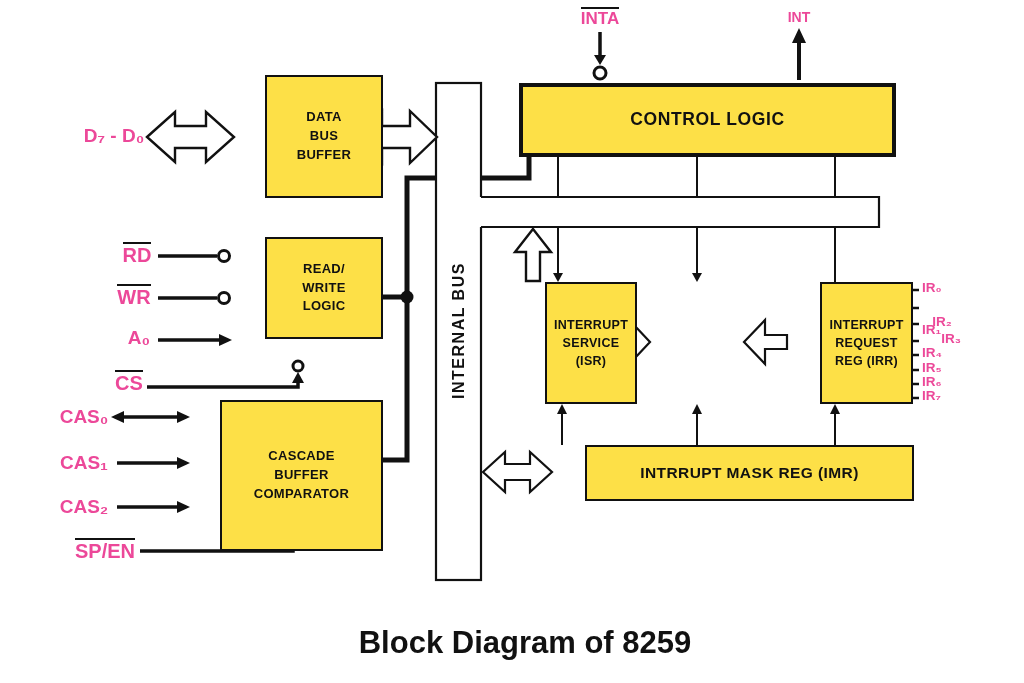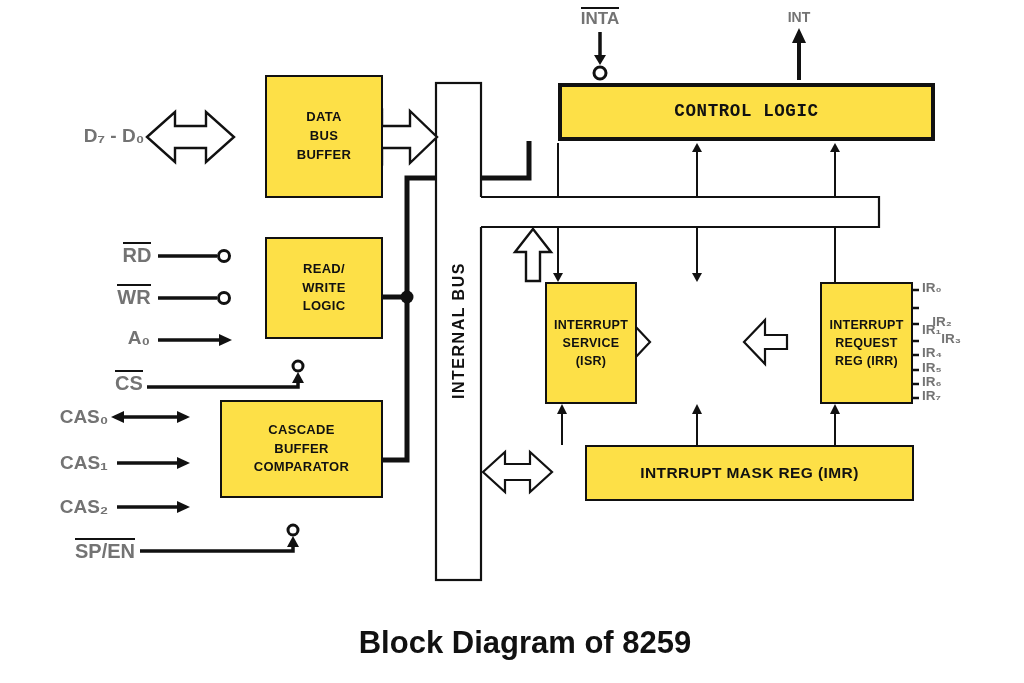--- a/index.html
+++ b/index.html
@@ -9,21 +9,21 @@
   }
   #wires{position:absolute;left:0;top:0;z-index:1;}
   .box{
     position:absolute;z-index:2;box-sizing:border-box;
     border:2.2px solid #111;background:#fde047;
     display:flex;align-items:center;justify-content:center;
     text-align:center;font-weight:bold;white-space:pre-line;
     color:#111;line-height:1.45;letter-spacing:0.3px;margin-left:32px;
   }
   .lbl{
-    position:absolute;z-index:3;font-weight:bold;color:#737373;
+    position:absolute;z-index:3;font-weight:bold;color:#ec4899;
     text-align:center;line-height:1.1;
   }
   .ovl{display:inline-block;border-top:2.6px solid #111;padding-top:1px;line-height:1.05;}
   #internal-bus-label{
     position:absolute;z-index:2;left:359px;top:322px;width:198px;height:17px;
     line-height:17px;text-align:center;font-weight:bold;font-size:16px;
     letter-spacing:1.5px;color:#111;transform:rotate(-90deg);transform-origin:50% 50%;
   }
   #title{
     position:absolute;z-index:3;left:260px;top:625px;width:530px;
@@ -157,25 +157,25 @@
   </svg>
 
   <div class="box" style="left:233px;top:75px;width:118px;height:123px;font-size:13px;">DATA
 BUS
 BUFFER</div>
 
   <div class="box" style="left:233px;top:237px;width:118px;height:102px;font-size:13px;">READ/
 WRITE
 LOGIC</div>
 
-  <div class="box" style="left:188px;top:400px;width:163px;height:98px;font-size:13px;">CASCADE
+  <div class="box" style="left:188px;top:400px;width:163px;height:151px;font-size:13px;">CASCADE
 BUFFER
 COMPARATOR</div>
 
-  <div class="box" style="left:526px;top:83px;width:377px;height:58px;border-width:4px;font-size:17.5px;letter-spacing:0.6px;font-family:Liberation Mono, monospace;">CONTROL LOGIC</div>
+  <div class="box" style="left:487px;top:83px;width:377px;height:74px;border-width:4px;font-size:17.5px;letter-spacing:0.6px;">CONTROL LOGIC</div>
 
   <div class="box" style="left:513px;top:282px;width:92px;height:122px;font-size:12.5px;">INTERRUPT
 SERVICE
 (ISR)</div>
 
 
   <div class="box" style="left:788px;top:282px;width:93px;height:122px;font-size:12.5px;">INTERRUPT
 REQUEST
 REG (IRR)</div>
 

